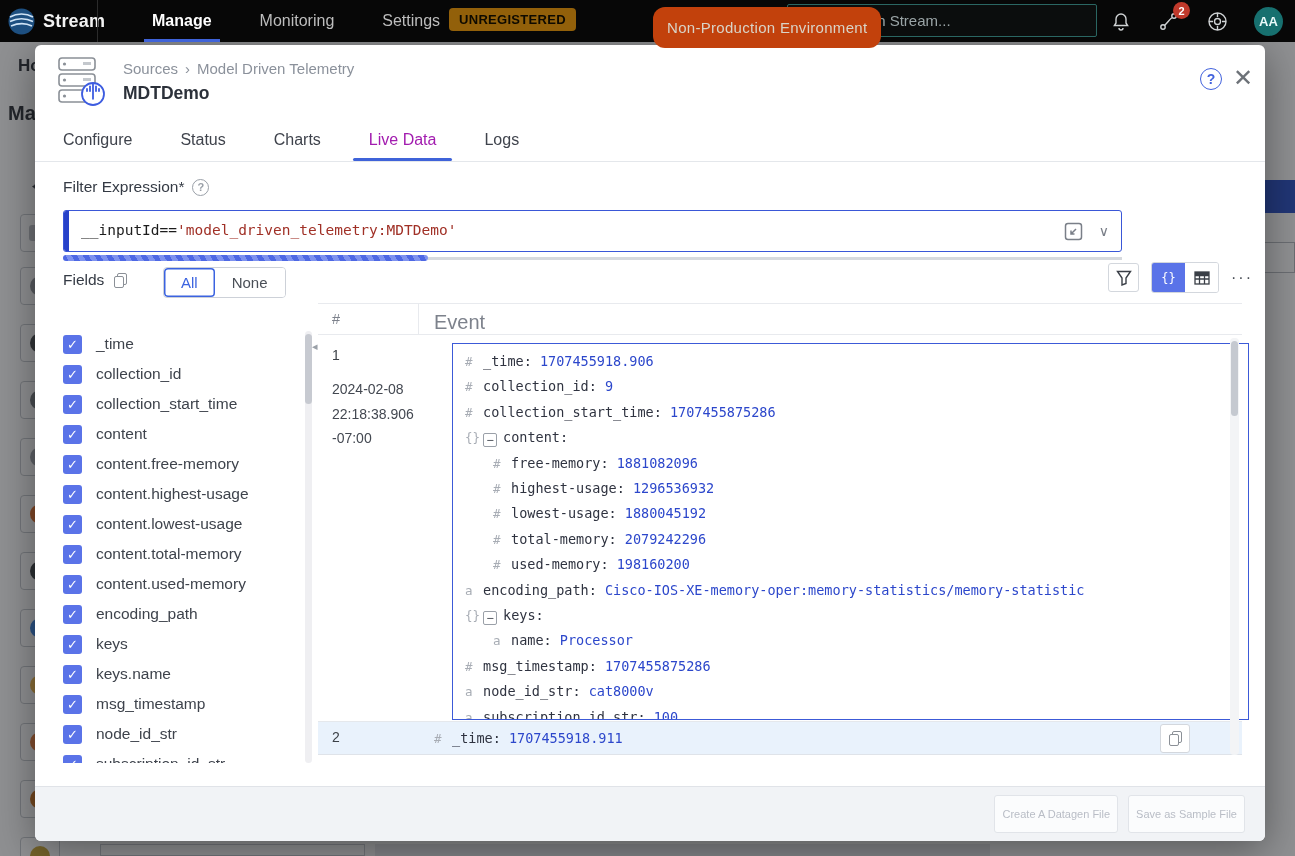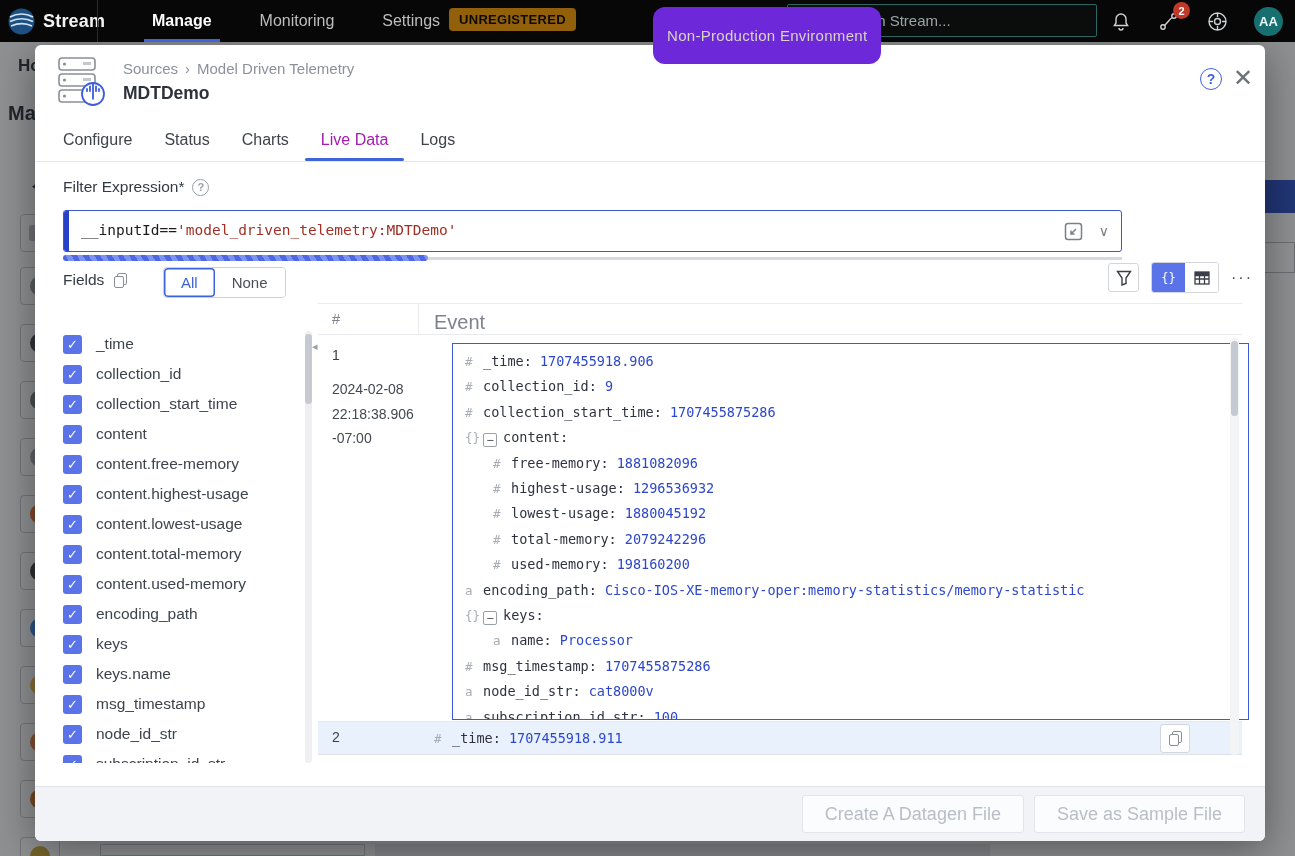--- a/index.html
+++ b/index.html
@@ -19,21 +19,21 @@
   .topbar-divider { width:1px; height:42px; background:#2b2b2b; }
   .nav-items { display:flex; align-items:center; margin-left:54px; gap:48px; height:42px; }
   .nav-item { color:#bdbdbd; font-size:16px; height:42px; line-height:42px; cursor:pointer; position:relative; }
   .nav-item.active { color:#ffffff; font-weight:bold; }
   .nav-item.active::after { content:""; position:absolute; left:-8px; right:-8px; bottom:0; height:3px; background:#3f63d9; }
   .badge-amber {
     background:#92600a; color:#0e0a00; font-weight:bold; font-size:13px;
     padding:4px 10px; border-radius:4px; letter-spacing:.3px;
   }
   .badge-unregistered { position:absolute; left:449px; top:8px; }
-  .badge-env { position:absolute; left:653px; top:7px; z-index:3; color:#d9d4c8; font-weight:normal; font-size:15px; padding:20px 14px; border-radius:12px; background:#6d28d9; }
+  .badge-env { position:absolute; left:653px; top:7px; z-index:3; color:#d9d4c8; font-weight:normal; font-size:15px; padding:12px 14px; border-radius:12px; background:#c2410c; }
   .search-box {
     position:absolute; left:787px; top:4px; width:310px; height:33px;
     background:#0b0d0d; border:1px solid #2a6662; border-radius:2px; z-index:2;
   }
   .search-box input {
     width:100%; height:100%; background:transparent; border:none; outline:none;
     color:#cfd4d6; font-size:15px; padding-left:50px; font-family:"Liberation Sans",sans-serif;
   }
   .search-box input::placeholder { color:#9aa4a6; }
   .top-icons { position:absolute; right:0; top:0; height:42px; display:flex; align-items:center; gap:26px; padding-right:12px; }
@@ -64,21 +64,21 @@
   .src-icon { position:absolute; left:22px; top:11px; }
   .breadcrumb { position:absolute; left:88px; top:15px; font-size:15px; color:#8b919b; display:flex; gap:7px; }
   .modal-title { position:absolute; left:88px; top:38px; font-size:17.5px; font-weight:bold; color:#2c313a;text-align:center; }
   .help-circle {
     position:absolute; left:1165px; top:23px; width:22px; height:22px; border-radius:50%;
     border:1.5px solid #4262dd; color:#4262dd; font-size:14px; font-weight:bold;
     display:flex; align-items:center; justify-content:center; cursor:pointer;
   }
   .close-x { position:absolute; left:1198px; top:20px; font-size:24px; color:#6d7278; cursor:pointer; line-height:26px; font-weight:normal; }
   
-  .tabs { position:absolute; left:0; top:73px; width:100%; height:44px; border-bottom:1px solid #e4e7eb; display:flex; align-items:stretch; padding-left:28px; gap:32px; }
+  .tabs { position:absolute; left:0; top:73px; width:100%; height:44px; border-bottom:1px solid #e4e7eb; display:flex; align-items:stretch; padding-left:28px; gap:48px; }
   .tab { font-size:16px; color:#3f434c; display:flex; align-items:center; cursor:pointer; position:relative; }
   .tab.active { color:#a21caf; }
   .tab.active::after { content:""; position:absolute; left:-16px; right:-16px; bottom:0; height:3px; background:#3f63d9; border-radius:2px; }
   
   .filter-label-row { position:absolute; left:28px; top:133px; display:flex; align-items:center; gap:8px; }
   .filter-label { font-size:15.5px; color:#343a44; }
   .q-circle { width:17px; height:17px; border-radius:50%; border:1.5px solid #9aa0a8; color:#9aa0a8; font-size:11px; font-weight:bold; display:flex; align-items:center; justify-content:center; }
   .filter-input {
     position:absolute; left:28px; top:165px; width:1059px; height:42px;
     border:1.5px solid #3a57d7; border-radius:3px; background:#fff; overflow:hidden;
@@ -149,22 +149,22 @@
   .row2 .ev-line { position:absolute; left:104px; top:4px; }
   .copy-btn { position:absolute; right:52px; top:2px; width:30px; height:29px; background:#fff; border:1px solid #d3d7dd; border-radius:3px; display:flex; align-items:center; justify-content:center; cursor:pointer; }
   .ev-scroll { position:absolute; left:1195px; top:293px; width:9px; height:417px; background:#f3f4f6; border-radius:4px; }
   .ev-thumb { position:absolute; left:1px; top:3px; width:7px; height:75px; background:#c5c9d0; border-radius:4px; }
   
   .modal-footer {
     position:absolute; left:0; top:741px; width:1230px; height:55px; background:#f1f3f6;
     border-top:1px solid #e0e3e8; border-radius:0 0 6px 6px; display:flex; align-items:center; justify-content:flex-end; gap:10px; padding-right:20px;
   }
   .footer-btn {
-    height:38px; padding:0 22px; background:#fbfcfd; border:1px solid #e1e4e9; border-radius:3px;
-    color:#b9bdc6; font-size:18px; cursor:default; font-family:"Liberation Sans",sans-serif;
+    height:38px; padding:0 7px; background:#fbfcfd; border:1px solid #e1e4e9; border-radius:3px;
+    color:#b9bdc6; font-size:11px; cursor:default; font-family:"Liberation Sans",sans-serif;
   }
   svg { display:block; }
 </style>
 </head>
 <body>
 
 <div class="topbar">
   <div class="brand">
     <span>
       <svg width="27" height="27" viewBox="0 0 27 27">

